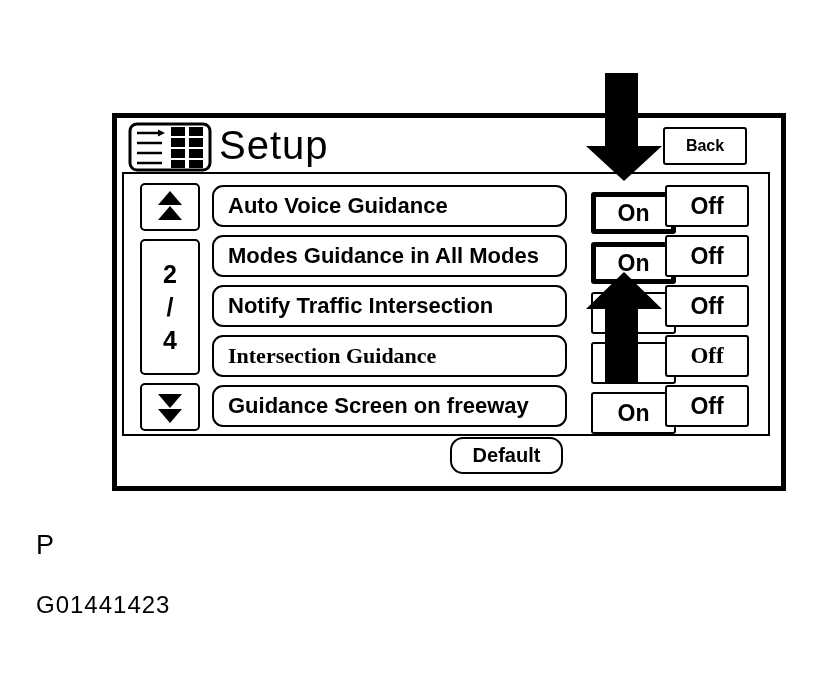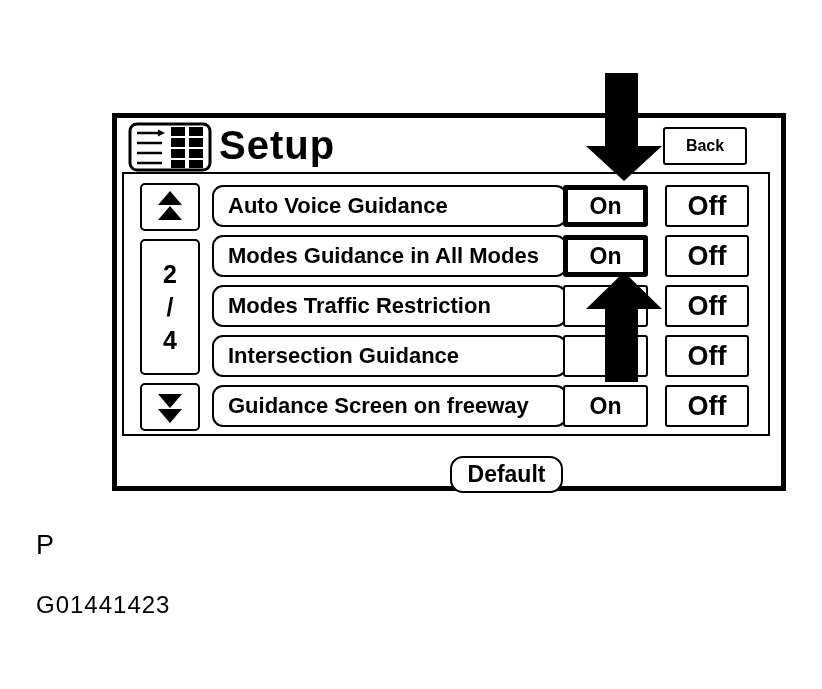--- a/index.html
+++ b/index.html
@@ -29,21 +29,21 @@
   
   .title-icon {
     position: absolute;
     left: 11px; top: 4px;
     width: 84px; height: 50px;
   }
   .panel-title {
     position: absolute;
     left: 102px; top: 4px;
     font-size: 40px;
-    font-weight: bold;
+    font-weight: normal;
     letter-spacing: 1px;
     line-height: 46px;
   }
   .btn {
     position: absolute;
     border: 2px solid #000;
     background: #fff;
     display: flex;
     align-items: center;
     justify-content: center;
@@ -96,41 +96,42 @@
     display: flex;
     align-items: center;
     padding-left: 14px;
     font-size: 22px;
     font-weight: bold;
     white-space: nowrap;
     background: #fff;
     text-align: center;
   }
   .on-btn {
-    left: 439px;
+    left: 467px;
     width: 85px; height: 42px;
     font-size: 23px;
+    margin-top: 7px;
   }
   .on-btn.selected { border-width: 5px; }
   .off-btn {
     left: 541px;
     width: 84px; height: 42px;
-    font-size: 27px;
+    font-size: 23px;
   }
   .r1 { top: 11px; }
   .r2 { top: 61px; }
   .r3 { top: 111px; }
-  .r4 { top: 161px; }
+  .r4 { top: 161px; font-family: Liberation Serif, serif; }
   .r5 { top: 211px; }
 
   
   .default-btn {
-    left: 333px; top: 338px;
+    left: 333px; top: 319px;
     width: 113px; height: 37px;
-    font-size: 23px;
+    font-size: 20px;
     border-radius: 13px;
   }
   .ok-btn {
     left: 516px; top: 325px;
     width: 114px; height: 37px;
     font-size: 22px;
   }
 
   
   .arrow {
@@ -207,21 +208,21 @@
       </div>
 
       <div class="row-label r1">Auto Voice Guidance</div>
       <div class="btn on-btn selected r1">On</div>
       <div class="btn off-btn r1">Off</div>
 
       <div class="row-label r2">Modes Guidance in All Modes</div>
       <div class="btn on-btn selected r2">On</div>
       <div class="btn off-btn r2">Off</div>
 
-      <div class="row-label r3">Modes Traffic Restriction</div>
+      <div class="row-label r3">Notify Traffic Intersection</div>
       <div class="btn on-btn r3"></div>
       <div class="btn off-btn r3">Off</div>
 
       <div class="row-label r4">Intersection Guidance</div>
       <div class="btn on-btn r4"></div>
       <div class="btn off-btn r4">Off</div>
 
       <div class="row-label r5">Guidance Screen on freeway</div>
       <div class="btn on-btn r5">On</div>
       <div class="btn off-btn r5">Off</div>

